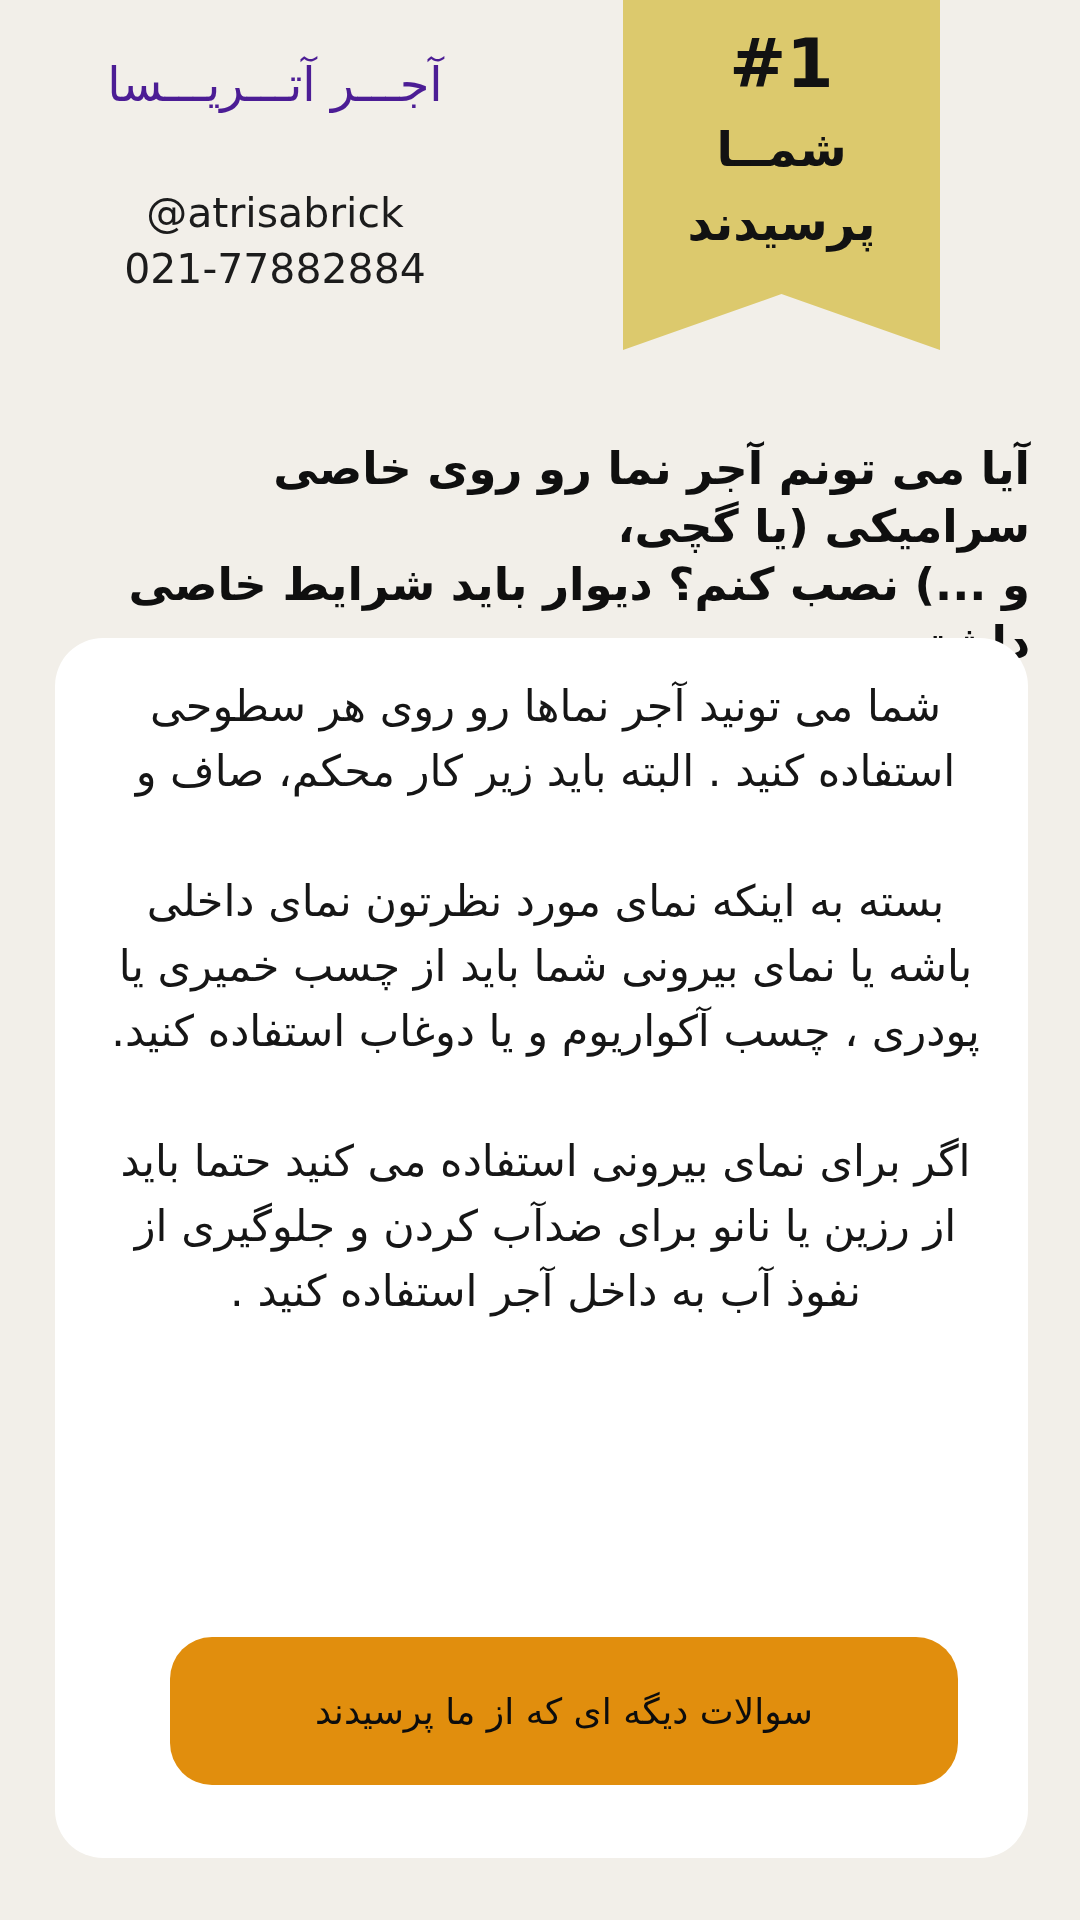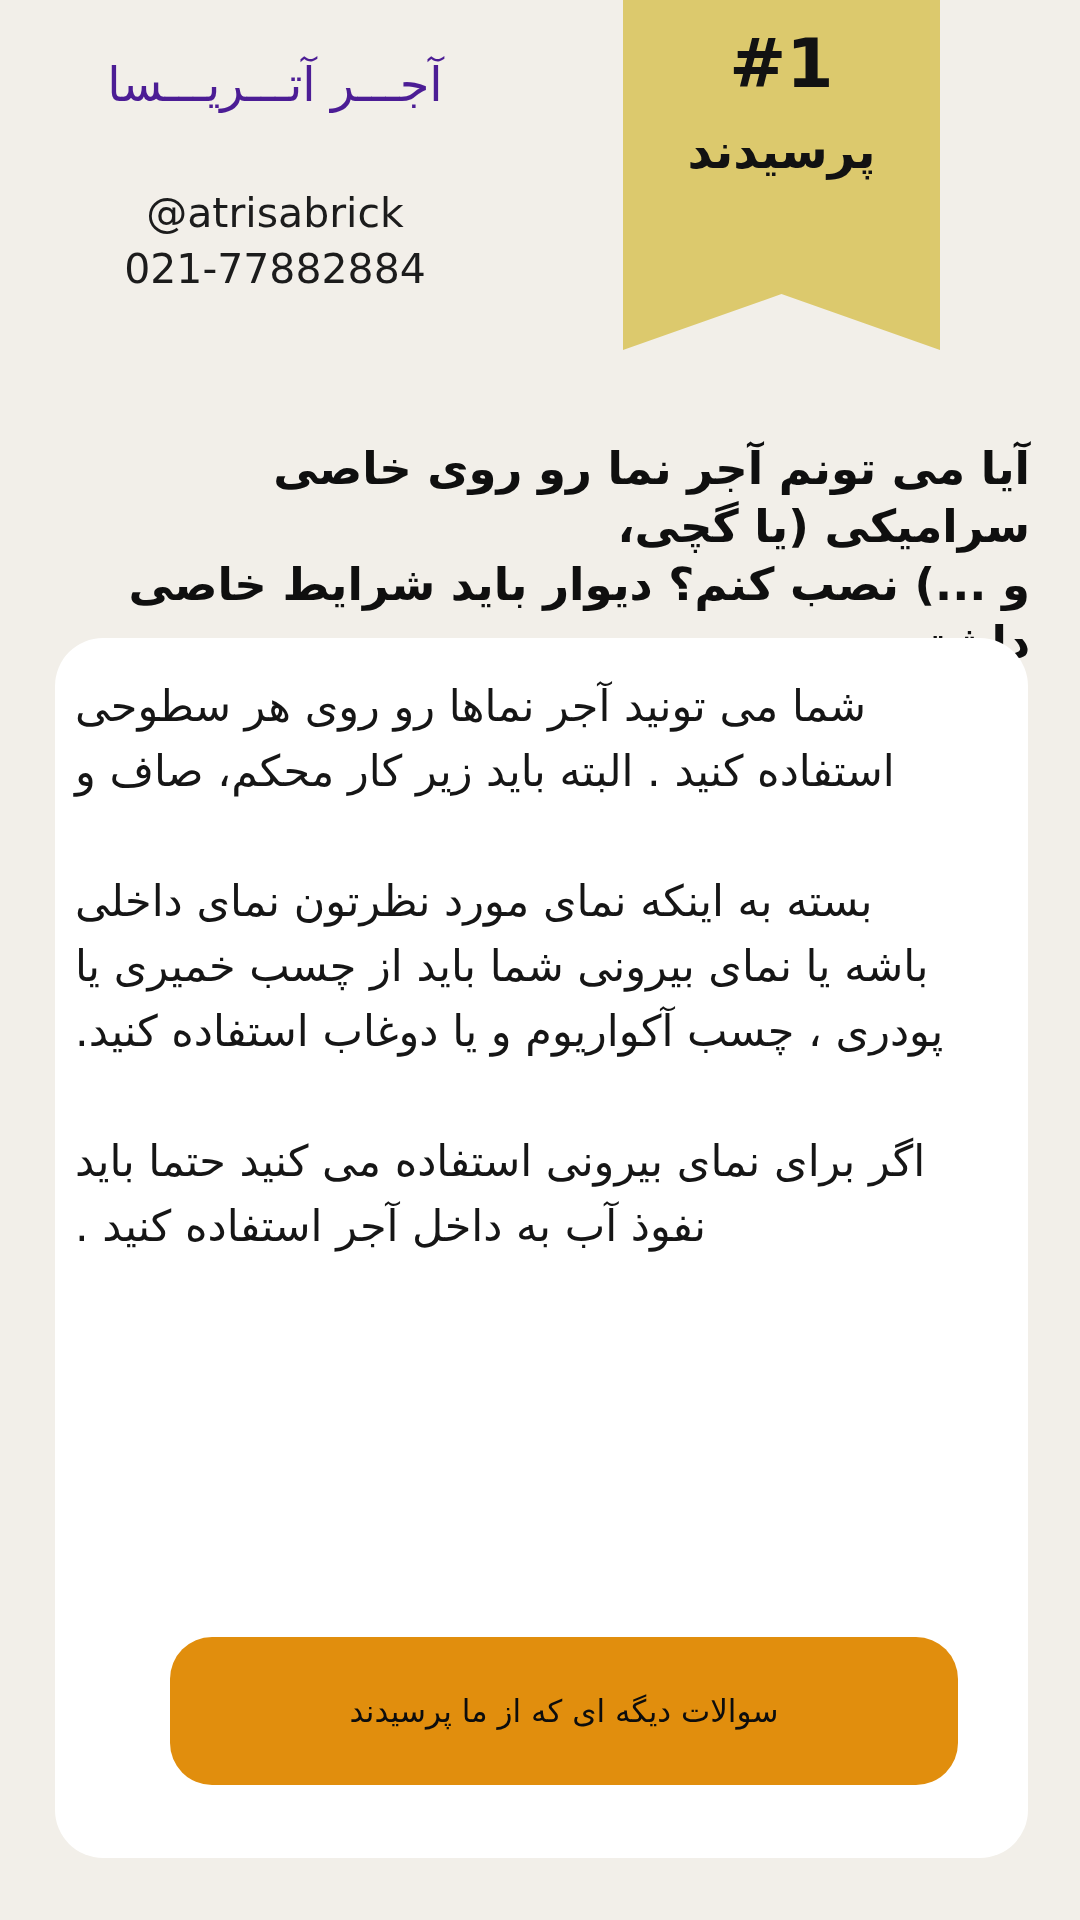--- a/index.html
+++ b/index.html
@@ -48,50 +48,51 @@
     direction:rtl;text-align:right;
     font-size:45px;font-weight:700;line-height:58px;color:#0f0f0f;
   }
 
   
   .card{
     position:absolute;left:55px;top:638px;width:973px;height:1220px;
     background:#FFFFFF;border-radius:48px;
   }
   .answer{
-    padding:36px 42px 0 20px;
-    direction:rtl;text-align:left;
+    padding:36px 42px 0 50px;
+    direction:rtl;text-align:center;
     font-size:43px;line-height:65px;color:#161616;
   }
   .answer .para{margin:0 0 65px 0;}
 
   
   .cta{
     position:absolute;left:170px;top:1637px;width:788px;height:148px;
     background:#E18E0D;border-radius:42px;
     display:flex;align-items:center;justify-content:center;
     cursor:pointer;
   }
   .cta-label{
-    font-size:31px;color:#0d0d0d;direction:rtl;
+    font-size:36px;color:#0d0d0d;direction:rtl;
   }
 </style>
 </head>
 <body>
 
 <div class="page">
 
   <div class="brand-block">
     <div class="brand">آجـــر آتـــریـــسا</div>
     <div class="handle">@atrisabrick</div>
     <div class="phone">021-77882884</div>
   </div>
 
   <div class="ribbon">
     <div class="ribbon-number">#1</div>
+    <div class="ribbon-word first">شمــا</div>
     <div class="ribbon-word second">پرسیدند</div>
   </div>
 
   <div class="question">
     <div>آیا می تونم آجر نما رو روی خاصی سرامیکی (یا گچی،</div>
     <div>و ...) نصب کنم؟ دیوار باید شرایط خاصی داشته</div>
     <div>باشه؟</div>
   </div>
 
   <div class="card">
@@ -100,20 +101,21 @@
         <div>شما می تونید آجر نماها رو روی هر سطوحی</div>
         <div>استفاده کنید . البته باید زیر کار محکم، صاف و</div>
       </div>
       <div class="para">
         <div>بسته به اینکه نمای مورد نظرتون نمای داخلی</div>
         <div>باشه یا نمای بیرونی شما باید از چسب خمیری یا</div>
         <div>پودری ، چسب آکواریوم و یا دوغاب استفاده کنید.</div>
       </div>
       <div class="para">
         <div>اگر برای نمای بیرونی استفاده می کنید حتما باید</div>
+        <div>از رزین یا نانو برای ضدآب کردن و جلوگیری از</div>
         <div>نفوذ آب به داخل آجر استفاده کنید .</div>
       </div>
     </div>
   </div>
 
   <div class="cta">
     <span class="cta-label">سوالات دیگه ای که از ما پرسیدند</span>
   </div>
 
 </div>

